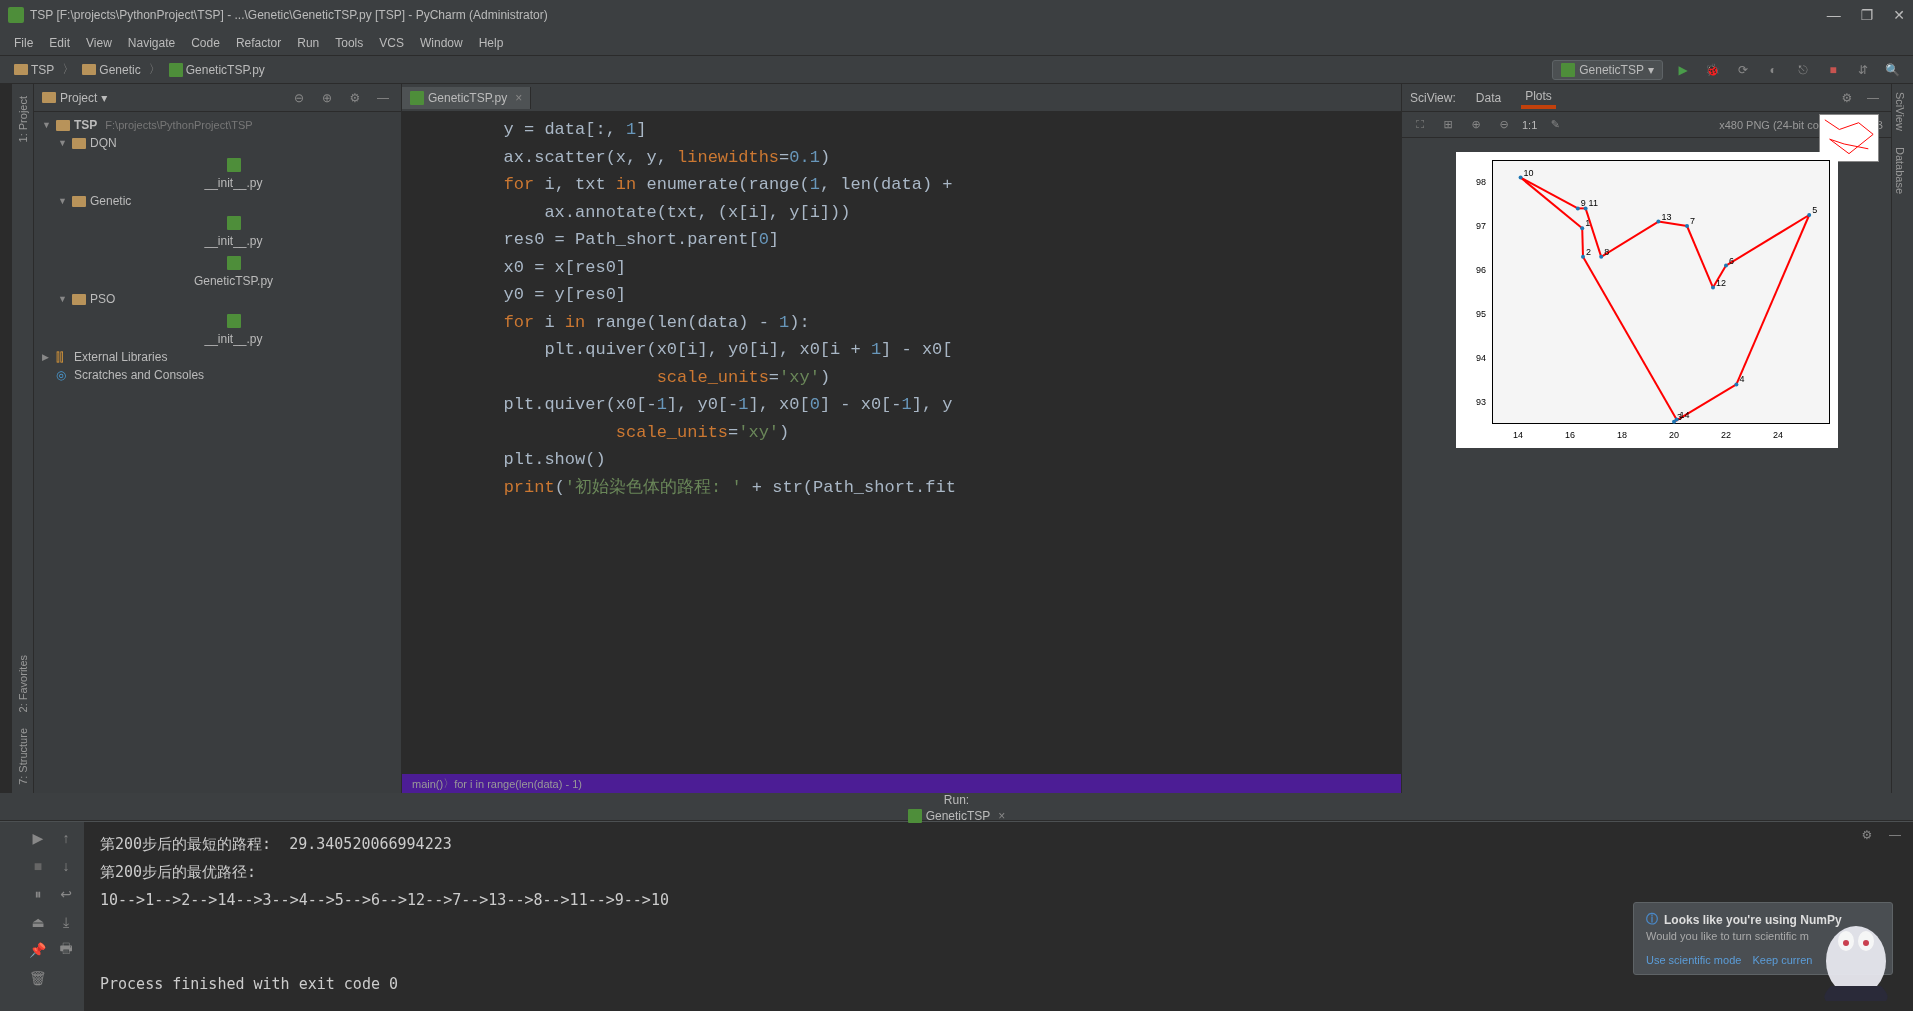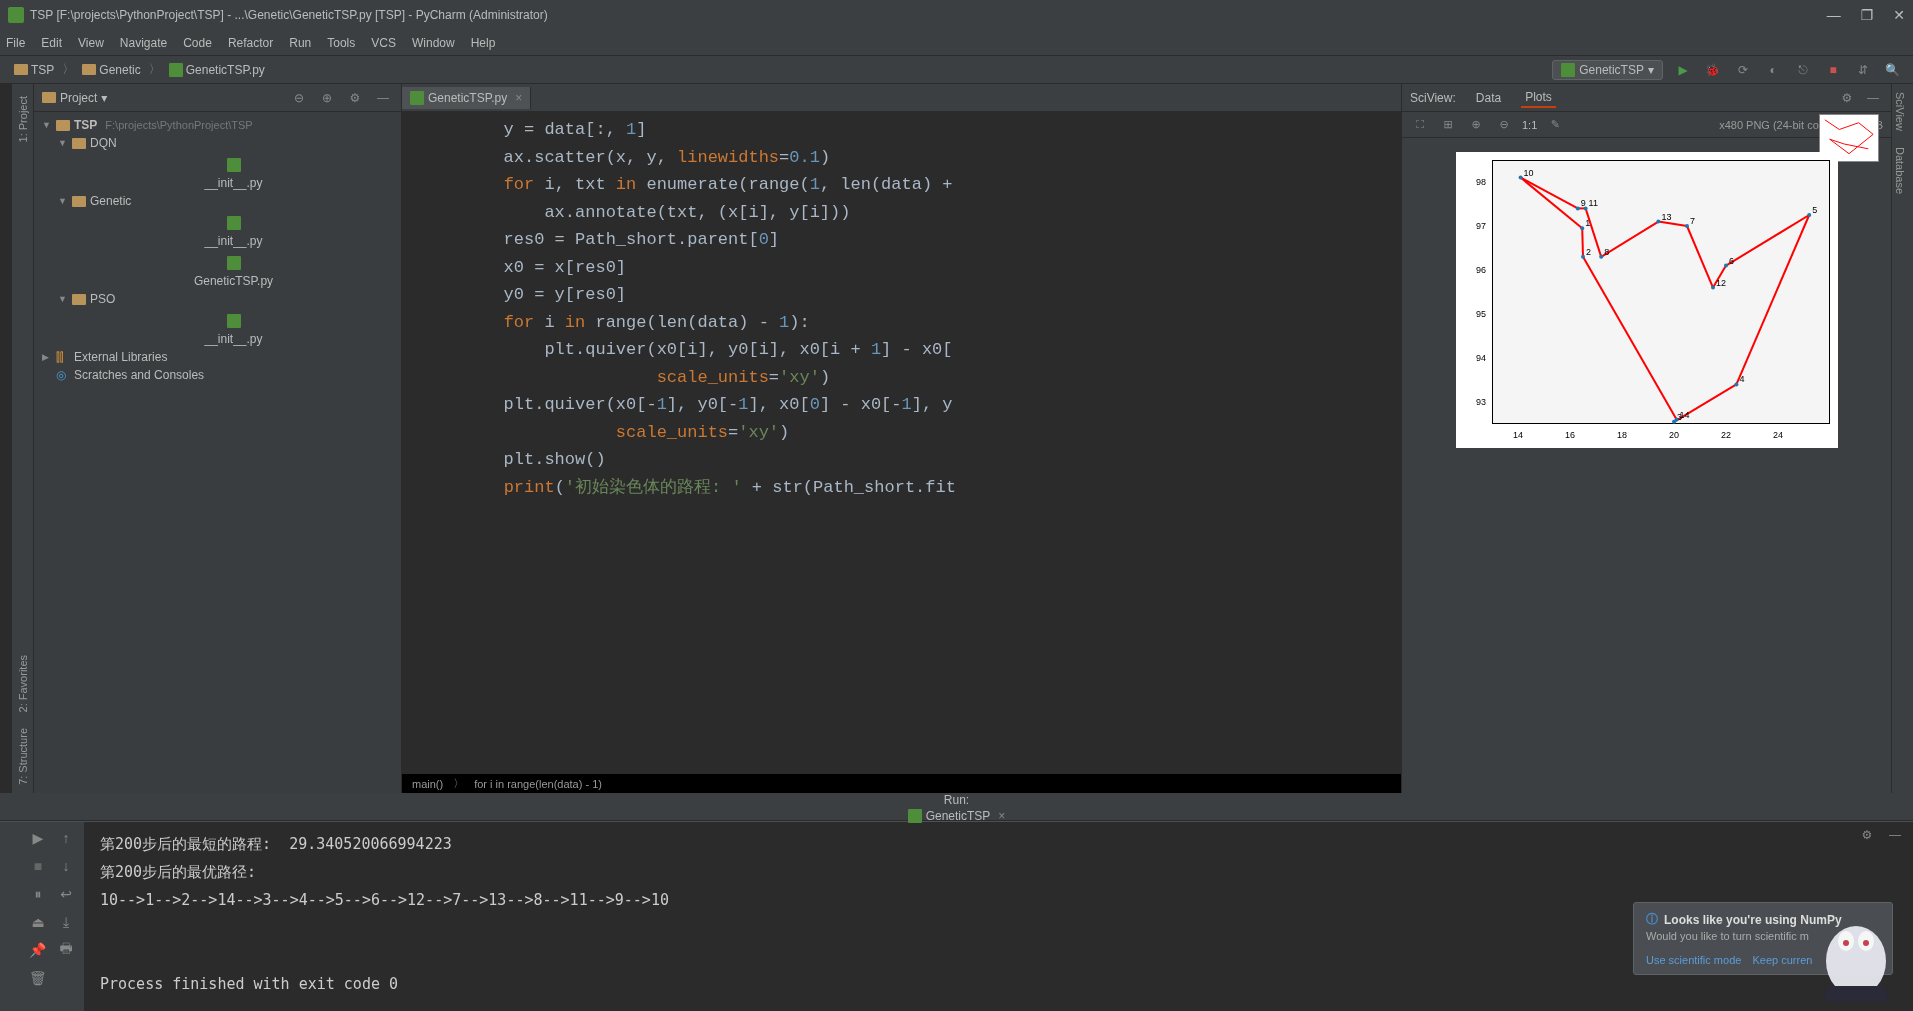--- a/index.html
+++ b/index.html
@@ -1,21 +1,21 @@
 <!DOCTYPE html>
 <html><head>
 <meta charset="utf-8">
 <style>
 * { margin: 0; padding: 0; box-sizing: border-box; }
 body { font-family: "Segoe UI", Arial, sans-serif; background: #2b2b2b; color: #bbb; overflow: hidden; height: 1011px; width: 1913px; font-size: 13px; }
 .titlebar { height: 30px; background: #3c3f41; display: flex; align-items: center; padding: 0 8px; color: #bbb; font-size: 12px; }
 .titlebar-icon { width: 16px; height: 16px; background: #4e8e3a; margin-right: 6px; border-radius: 2px; }
 .titlebar-controls { margin-left: auto; display: flex; gap: 20px; font-size: 14px; }
 .titlebar-controls span { cursor: pointer; }
-.menubar { height: 26px; background: #3c3f41; display: flex; align-items: center; padding: 0 0; gap: 4px; font-size: 12px; border-bottom: 1px solid #2b2b2b; }
+.menubar { height: 26px; background: #3c3f41; display: flex; align-items: center; padding: 0 8px; gap: 4px; font-size: 12px; border-bottom: 1px solid #2b2b2b; }
 .menubar span { padding: 2px 6px; cursor: pointer; }
 .toolbar { height: 28px; background: #3c3f41; display: flex; align-items: center; padding: 0 10px; gap: 6px; border-bottom: 1px solid #2b2b2b; font-size: 12px; }
 .breadcrumb { display: flex; align-items: center; gap: 4px; }
 .breadcrumb-item { display: flex; align-items: center; gap: 3px; padding: 2px 4px; }
 .folder-icon { width: 14px; height: 11px; background: #b8935a; border-radius: 1px; display: inline-block; }
 .file-icon { width: 14px; height: 14px; background: #4e8e3a; border-radius: 1px; display: inline-block; }
 .chevron { color: #888; }
 .toolbar-right { margin-left: auto; display: flex; align-items: center; gap: 10px; }
 .config-select { background: #4c5052; border: 1px solid #5e6366; padding: 2px 8px; border-radius: 3px; display: flex; align-items: center; gap: 4px; }
 .icon-btn { width: 20px; height: 20px; color: #888; text-align: center; cursor: pointer; display: flex; align-items: center; justify-content: center; }
@@ -38,21 +38,21 @@
 .editor-tabs { height: 28px; background: #3c3f41; display: flex; align-items: center; border-bottom: 1px solid #2b2b2b; }
 .editor-tab { padding: 4px 8px; display: flex; align-items: center; gap: 4px; background: #4e5254; border-right: 1px solid #2b2b2b; font-size: 12px; }
 .tab-close { color: #888; margin-left: 4px; cursor: pointer; }
 .editor-body { flex: 1; display: flex; overflow: hidden; font-family: "Consolas", "Courier New", monospace; font-size: 17px; line-height: 27.5px; }
 .gutter { width: 62px; text-align: right; color: #606366; padding: 4px 12px 4px 4px; background: #313335; }
 .code { flex: 1; padding: 4px 0 4px 20px; white-space: pre; overflow: hidden; position: relative; color: #a9b7c6; }
 .kw { color: #cc7832; }
 .num { color: #6897bb; }
 .str { color: #6a8759; }
 .param { color: #cc7832; }
-.breadcrumb-bar { height: 20px; background: #000000; padding: 0 10px; font-size: 11px; color: #999; display: flex; align-items: center; gap: 10px; border-top: 1px solid #2b2b2b; }
+.breadcrumb-bar { height: 20px; background: #4c1d95; padding: 0 10px; font-size: 11px; color: #999; display: flex; align-items: center; border-top: 1px solid #2b2b2b; }
 .sciview { width: 490px; background: #3c3f41; border-left: 1px solid #2b2b2b; display: flex; flex-direction: column; }
 .sciview-tabs { height: 28px; display: flex; align-items: center; padding: 0 8px; gap: 16px; font-size: 12px; border-bottom: 1px solid #2b2b2b; }
 .sciview-tab { padding: 2px 4px; cursor: pointer; }
 .sciview-toolbar { height: 26px; display: flex; align-items: center; padding: 0 8px; gap: 8px; font-size: 11px; border-bottom: 1px solid #2b2b2b; }
 .sciview-info { margin-left: auto; color: #999; }
 .plot-thumb { position: absolute; right: 12px; top: 2px; width: 60px; height: 48px; background: #fff; border: 1px solid #888; }
 .plot-container { flex: 1; padding: 14px; position: relative; display: flex; align-items: flex-start; justify-content: center; }
 .plot { width: 382px; height: 296px; background: #fff; position: relative; }
 .plot-area { position: absolute; left: 36px; top: 8px; right: 8px; bottom: 24px; background: #f5f5f5; border: 1px solid #000; }
 .plot svg { position: absolute; left: 0; top: 0; }
@@ -242,21 +242,21 @@
       <span>main()</span>
       <span class="chevron">〉</span>
       <span>for i in range(len(data) - 1)</span>
     </div>
   </div>
 
   <div class="sciview">
     <div class="sciview-tabs">
       <span>SciView:</span>
       <span class="sciview-tab">Data</span>
-      <span class="sciview-tab" style="border-bottom:2px solid #c2410c">Plots</span>
+      <span class="sciview-tab" style="border-bottom:4px solid #c2410c">Plots</span>
       <div style="margin-left:auto;display:flex;gap:6px">
         <span class="icon-btn">⚙</span>
         <span class="icon-btn">—</span>
       </div>
     </div>
     <div class="sciview-toolbar" style="position:relative">
       <span class="icon-btn">⛶</span>
       <span class="icon-btn">⊞</span>
       <span class="icon-btn">⊕</span>
       <span class="icon-btn">⊖</span>

